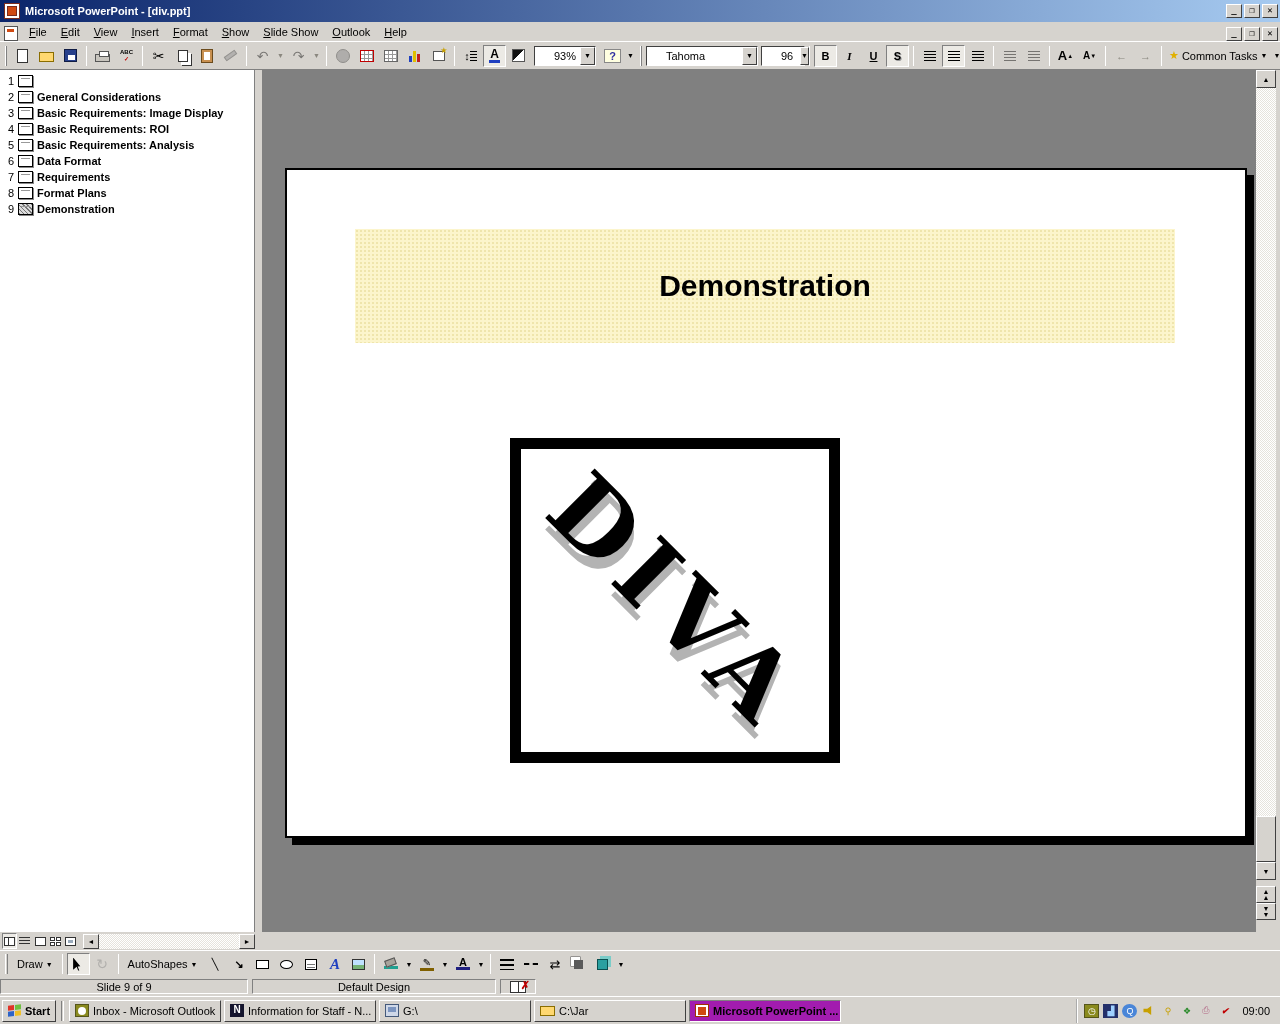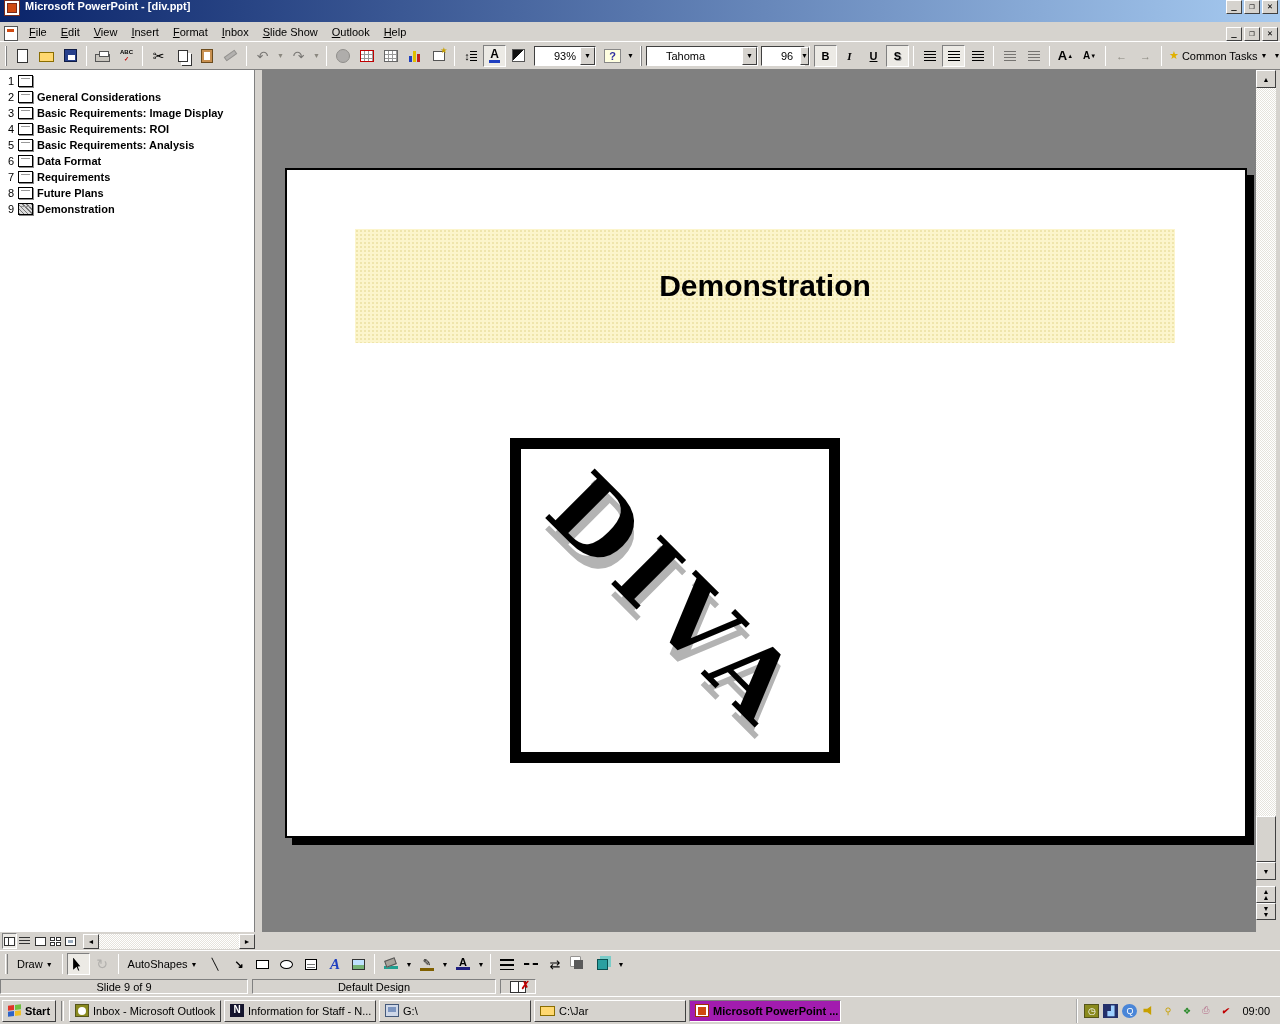--- a/index.html
+++ b/index.html
@@ -4,21 +4,21 @@
 <style>
   *{box-sizing:border-box;margin:0;padding:0}
   html,body{width:1280px;height:1024px;overflow:hidden}
   body{position:relative;background:#d6d3ce;font-family:"Liberation Sans",sans-serif;font-size:11px;color:#000}
   .abs{position:absolute}
   .out{border:1px solid;border-color:#fff #404040 #404040 #fff}
   .in{border:1px solid;border-color:#404040 #fff #fff #404040}
   .cell{border:1px solid;border-color:#808080 #fff #fff #808080}
   .prs{border:1px solid;border-color:#808080 #fff #fff #808080;background:#eceae5}
   
-  #titlebar{left:0;top:0;width:1280px;height:22px;background:linear-gradient(90deg,#0a246a,#a6caf0);display:flex;padding:0 2px 0 4px;color:#fff;font-weight:bold;gap:5px}
+  #titlebar{left:0;top:0;width:1280px;height:22px;background:linear-gradient(90deg,#0a246a,#a6caf0);display:flex;align-items:center;padding:0 2px 0 4px;color:#fff;font-weight:bold;gap:5px}
   .appicon{width:16px;height:16px;background:#fff;border:1px solid #7a2c1d;display:flex;align-items:center;justify-content:center}
   .appicon i{display:block;width:10px;height:10px;background:#d04a12;border:1px solid #7a2c1d}
   .winbtns{margin-left:auto;display:flex;gap:2px}
   .wbtn{width:16px;height:14px;background:#d6d3ce;color:#000;font-weight:bold;font-size:9px;line-height:11px;text-align:center;font-family:"DejaVu Sans Mono",monospace}
   
   #menubar{left:0;top:22px;width:1280px;height:20px;background:#d6d3ce;display:flex;align-items:flex-end;padding-left:2px;border-bottom:1px solid #fff}
   .docicon{width:14px;height:15px;background:#fff;border:1px solid #555;margin:0 4px 0 2px;position:relative}
   .docicon::after{content:"";position:absolute;left:2px;top:2px;width:7px;height:3px;background:#d04a12}
   .menuitem{padding:3px 7px;cursor:default}
   .menuitem::first-letter{text-decoration:underline}
@@ -144,21 +144,21 @@
   </span>
 </div>
 
 <div id="menubar" class="abs">
   <span class="docicon"></span>
   <span class="menuitem">File</span>
   <span class="menuitem">Edit</span>
   <span class="menuitem">View</span>
   <span class="menuitem">Insert</span>
   <span class="menuitem">Format</span>
-  <span class="menuitem">Inbox</span>
+  <span class="menuitem">Show</span>
   <span class="menuitem">Slide Show</span>
   <span class="menuitem">Outlook</span>
   <span class="menuitem">Help</span>
   <span class="winbtns" style="padding-right:2px">
     <span class="wbtn out">_</span>
     <span class="wbtn out">❐</span>
     <span class="wbtn out">✕</span>
   </span>
 </div>
 
@@ -326,21 +326,21 @@
       <span class="otext">Data Format</span>
     </div>
   <div class="orow">
       <span class="onum">7</span>
       <span class="sicon"></span>
       <span class="otext">Requirements</span>
     </div>
   <div class="orow">
       <span class="onum">8</span>
       <span class="sicon"></span>
-      <span class="otext">Future Plans</span>
+      <span class="otext">Format Plans</span>
     </div>
   <div class="orow">
       <span class="onum">9</span>
       <span class="sicon filled"></span>
       <span class="otext">Demonstration</span>
     </div>
 </div>
 <div id="splitter" class="abs"></div>
 
 <div id="workspace" class="abs">

